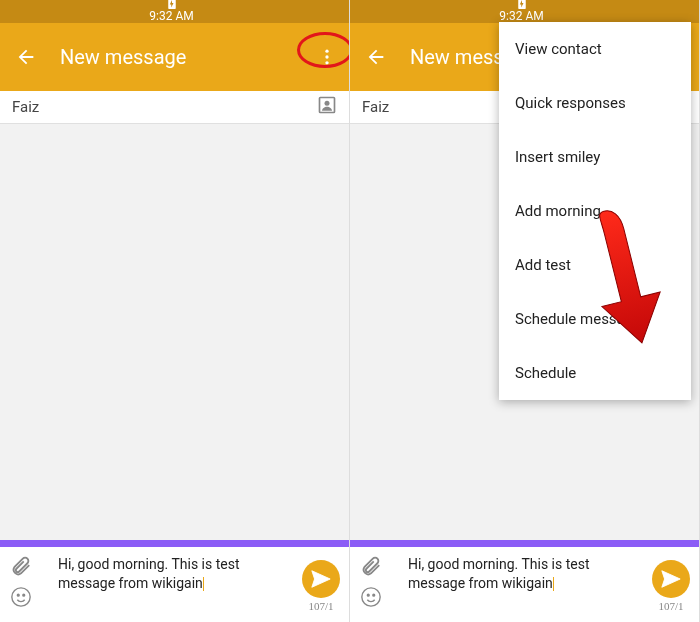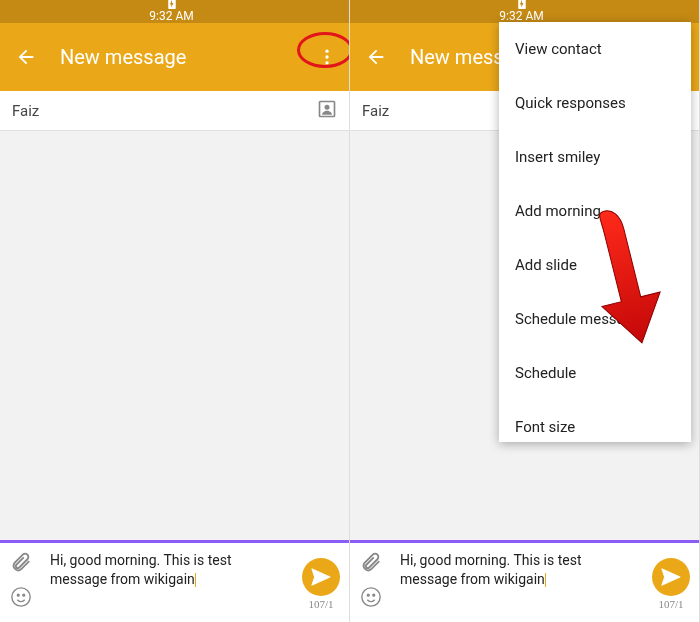--- a/index.html
+++ b/index.html
@@ -44,45 +44,45 @@
     font-weight: 400;
     flex:1;
     white-space: nowrap;
     overflow:hidden;
   }
   .appbar .back, .appbar .overflow {
     width: 32px; height: 32px;
     display:flex; align-items:center; justify-content:center;
   }
   .recipient {
-    height: 40px;
+    height: 33px;
     background: #fff;
     display:flex;
     align-items:center;
     padding: 0 12px;
     font-size: 15px;
     color:#444;
     border-bottom: 1px solid #e0e0e0;
     justify-content: space-between;
   }
   .recipient .contact-ico { color:#888; }
   .message-area {
     flex:1;
     background:#f2f2f2;
     height: 422px;
   }
   .composer {
     position:absolute;
     bottom:0; left:0; right:0;
     height: 82px;
     background:#fff;
-    border-top:3px solid #8b5cf6;
+    border-top:7px solid #8b5cf6;
     display:flex;
     padding:6px 6px 4px 6px;
-    gap:12px;
+    gap:20px;
   }
   .composer .left-icons {
     width:30px;
     display:flex;
     flex-direction:column;
     justify-content:space-between;
     align-items:center;
     color:#888;
     padding:2px 0 6px 0;
   }
@@ -329,24 +329,23 @@
       </div>
       <div class="char-counter">107/1</div>
     </div>
   </div>
 
   <div class="popup">
     <div class="item">View contact</div>
     <div class="item">Quick responses</div>
     <div class="item">Insert smiley</div>
     <div class="item">Add morning</div>
-    <div class="item">Add slide</div>
+    <div class="item">Add test</div>
     <div class="item">Schedule message</div>
     <div class="item">Schedule</div>
-    <div class="item cut">Font size</div>
   </div>
 
   <svg class="red-arrow" style="left:230px; top:200px;" width="90" height="150" viewBox="0 0 90 150">
     <defs>
       <linearGradient id="rg" x1="0" y1="0" x2="0" y2="1">
         <stop offset="0" stop-color="#ff2a1a"></stop>
           <stop offset="1" stop-color="#c40808"></stop>
       </linearGradient>
     </defs>
     <path d="M40 8 C 48 8 55 15 55 30 L55 100 L75 100 L45 145 L15 100 L35 100 L35 30 C35 15 32 8 40 8 Z" transform="rotate(-14 45 75)" fill="url(#rg)" stroke="#8a0000" stroke-width="1"></path>

